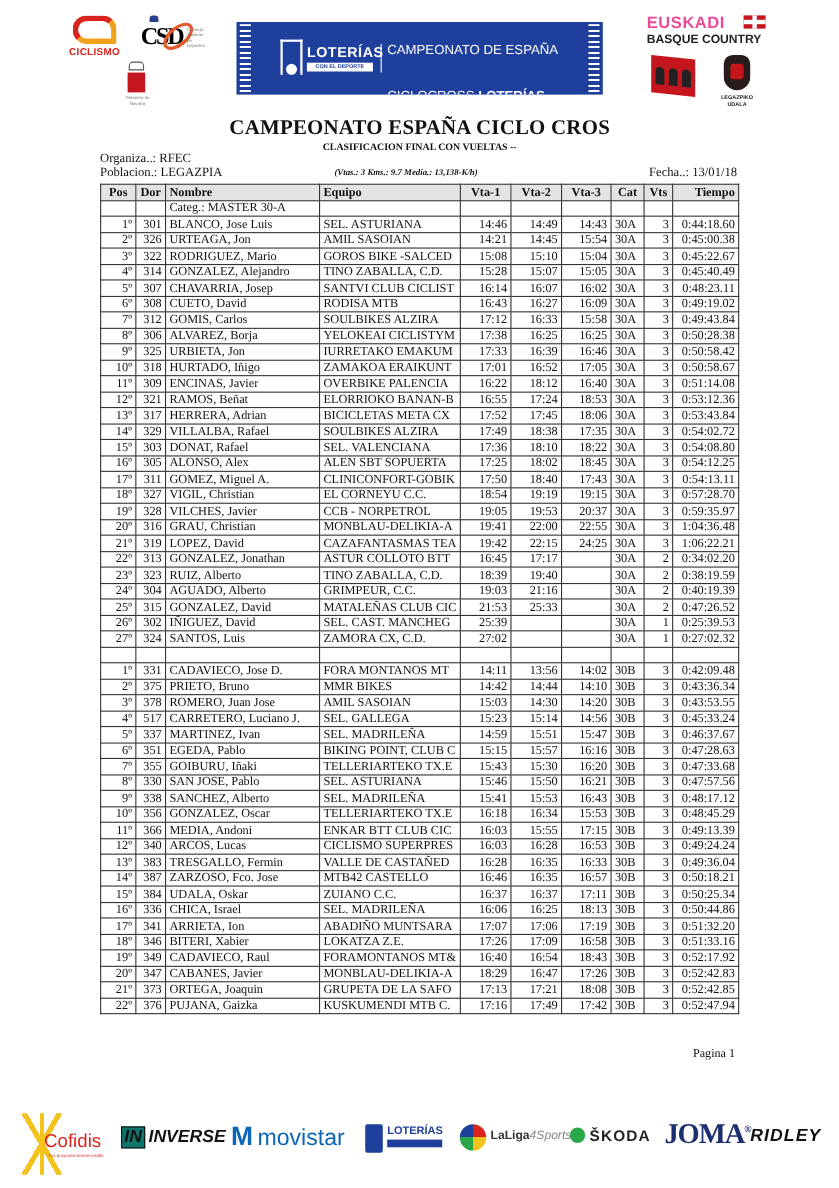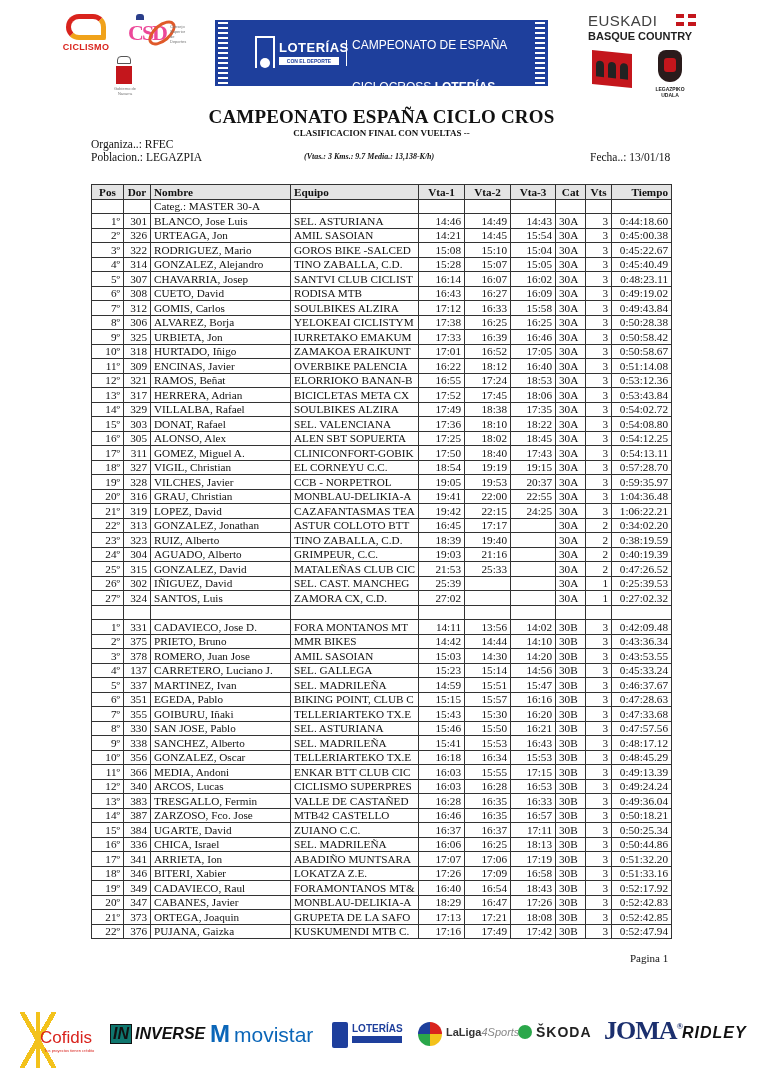--- a/index.html
+++ b/index.html
@@ -5,63 +5,63 @@
   html, body { margin:0; padding:0; background:#ffffff; }
   body { width:763px; height:1080px; position:relative; overflow:hidden; font-family:"Liberation Serif", serif; color:#111; }
   .abs { position:absolute; }
 
   
   .logo-rfec { left:60px; top:14px; width:52px; height:40px; }
   .logo-rfec .swoosh { position:absolute; left:6px; top:0; width:40px; height:26px; border-radius:20px 20px 4px 20px; border:5px solid #d9231d; border-bottom-color:#f0a21a; border-right-color:#f0a21a; box-sizing:border-box; }
   .logo-rfec .txt { position:absolute; left:0; top:28px; width:52px; text-align:center; font-family:"Liberation Sans", sans-serif; font-weight:bold; font-size:9px; color:#d9231d; letter-spacing:0.3px; }
   .logo-csd { left:124px; top:14px; width:60px; height:42px; }
   .logo-csd .crown { position:absolute; left:12px; top:0; width:8px; height:6px; background:#2a3e8a; border-radius:3px 3px 0 0; }
-  .logo-csd .txt { position:absolute; left:4px; top:6px; font-family:"Liberation Serif", serif; font-weight:bold; font-size:22px; color:#ec4899; letter-spacing:-2px; }
+  .logo-csd .txt { position:absolute; left:4px; top:6px; font-family:"Liberation Serif", serif; font-weight:bold; font-size:22px; color:#000000; letter-spacing:-2px; }
   .logo-csd .flame { position:absolute; left:22px; top:10px; width:26px; height:12px; border-radius:50%; border:3px solid #e05a2a; transform:rotate(-40deg); }
   .logo-csd .sub { position:absolute; left:46px; top:10px; width:18px; font-family:"Liberation Sans", sans-serif; font-size:4px; color:#777; line-height:5px; }
   .logo-nav { left:108px; top:56px; width:34px; height:44px; }
   .logo-nav .crest { position:absolute; left:9px; top:0; width:14px; height:8px; border:1px solid #555; border-radius:4px 4px 0 0; box-sizing:border-box; }
   .logo-nav .flag { position:absolute; left:8px; top:10px; width:16px; height:18px; background:#c4161c; }
   .logo-nav .sub { position:absolute; left:0; top:30px; width:34px; text-align:center; font-family:"Liberation Sans", sans-serif; font-size:4px; color:#777; line-height:5px; }
 
   .banner { left:215px; top:20px; width:333px; height:66px; background:#1e3f9c; overflow:hidden; }
   .banner .stripes { position:absolute; top:2px; width:10px; height:62px; background:repeating-linear-gradient(#ffffff 0 2px, #1e3f9c 2px 5px); }
   .banner .stripes.l { left:3px; } .banner .stripes.r { right:3px; }
   .banner .emblem { position:absolute; left:40px; top:16px; width:20px; height:32px; border:2px solid #fff; border-bottom:none; box-sizing:border-box; }
   .banner .emblem::after { content:""; position:absolute; left:3px; bottom:0; width:10px; height:10px; border-radius:50%; background:#fff; }
   .banner .lot { position:absolute; left:64px; top:20px; font-family:"Liberation Sans", sans-serif; font-weight:bold; font-size:13px; color:#fff; letter-spacing:0.5px; }
   .banner .cond { position:absolute; left:64px; top:37px; width:60px; height:8px; background:#fff; color:#1e3f9c; font-family:"Liberation Sans", sans-serif; font-size:5px; font-weight:bold; text-align:center; line-height:8px; }
   .banner .sep { position:absolute; left:131px; top:20px; width:1px; height:26px; background:#fff; }
   .banner .t1 { position:absolute; left:137px; top:18px; font-family:"Liberation Sans", sans-serif; font-size:12px; color:#fff; }
   .banner .t2 { position:absolute; left:137px; top:33px; font-family:"Liberation Sans", sans-serif; font-size:12px; color:#fff;margin-top:27px; }
   .banner .t2 b { font-weight:bold; }
 
   .logo-euskadi { left:588px; top:12px; width:112px; height:90px; }
-  .logo-euskadi .e1 { position:absolute; left:0; top:0; font-family:"Liberation Sans", sans-serif; font-weight:normal; font-size:15px; color:#404040; letter-spacing:0.5px; }
+  .logo-euskadi .e1 { position:absolute; left:0; top:0; font-family:"Liberation Sans", sans-serif; font-weight:bold; font-size:15px; color:#ec4899; letter-spacing:0.5px; }
   .logo-euskadi .ikur { position:absolute; left:88px; top:2px; width:20px; height:12px; background:#c4161c; }
   .logo-euskadi .ikur::before { content:""; position:absolute; left:8px; top:0; width:4px; height:12px; background:#fff; }
   .logo-euskadi .ikur::after { content:""; position:absolute; left:0; top:4px; width:20px; height:4px; background:#fff; }
   .logo-euskadi .e2 { position:absolute; left:0; top:18px; font-family:"Liberation Sans", sans-serif; font-weight:bold; font-size:11px; color:#222; }
   .logo-euskadi .flag2 { position:absolute; left:4px; top:40px; width:40px; height:34px; background:#c4161c; transform:skewY(6deg); }
   .logo-euskadi .flag2 span { position:absolute; top:10px; width:8px; height:16px; background:#222; border-radius:4px 4px 0 0; }
   .logo-euskadi .shield { position:absolute; left:70px; top:38px; width:24px; height:32px; background:#2a1b1b; border-radius:8px 8px 12px 12px; }
   .logo-euskadi .shield::after { content:""; position:absolute; left:6px; top:8px; width:12px; height:14px; background:#c4161c; border-radius:3px; }
   .logo-euskadi .lg { position:absolute; left:64px; top:74px; width:36px; text-align:center; font-family:"Liberation Sans", sans-serif; font-weight:bold; font-size:5px; color:#222; line-height:6px; }
 
   
   .title { left:0; width:763px; top:106px; text-align:center; font-family:"Liberation Serif", serif; font-weight:bold; font-size:19px; letter-spacing:0.2px; }
   .subtitle { left:0; width:763px; top:128px; text-align:center; font-family:"Liberation Serif", serif; font-weight:bold; font-size:9px; }
   .meta { font-family:"Liberation Serif", serif; font-size:11.5px; }
   .organiza { left:91px; top:138px; }
   .poblacion { left:91px; top:151px; }
   .race-info { left:304px; top:152px; font-size:8px; font-style:italic; font-weight:bold; }
   .fecha { left:590px; top:151px; }
 
   
-  table.results { position:absolute; left:91px; top:184px; width:580px; border-collapse:collapse; font-family:"Liberation Serif", serif; font-size:11.2px; table-layout:fixed; }
+  table.results { position:absolute; left:91px; top:167px; width:580px; border-collapse:collapse; font-family:"Liberation Serif", serif; font-size:11.2px; table-layout:fixed; }
   table.results th, table.results td { border:1px solid #333; height:13.5px; padding:0 3px; white-space:nowrap; overflow:hidden; line-height:12.5px; }
   table.results th { background:#e4e4e4; font-weight:bold; font-size:11.2px; }
   table.results th.l { text-align:left; }
   table.results td.r, table.results th.r { text-align:right; }
   table.results td.c, table.results th.c { text-align:center; }
   table.results td.cat { text-align:left; padding-left:3px; }
 
   .pagina { left:630px; top:952px; font-family:"Liberation Serif", serif; font-size:11px; }
 
   
@@ -549,21 +549,21 @@
         <td>AMIL SASOIAN</td>
         <td class="r">15:03</td>
         <td class="r">14:30</td>
         <td class="r">14:20</td>
         <td class="cat">30B</td>
         <td class="r">3</td>
         <td class="r">0:43:53.55</td>
       </tr>
       <tr>
         <td class="r">4º</td>
-        <td class="r">137</td>
+        <td class="r">517</td>
         <td>CARRETERO, Luciano J.</td>
         <td>SEL. GALLEGA</td>
         <td class="r">15:23</td>
         <td class="r">15:14</td>
         <td class="r">14:56</td>
         <td class="cat">30B</td>
         <td class="r">3</td>
         <td class="r">0:45:33.24</td>
       </tr>
       <tr>
@@ -682,21 +682,21 @@
         <td class="r">16:46</td>
         <td class="r">16:35</td>
         <td class="r">16:57</td>
         <td class="cat">30B</td>
         <td class="r">3</td>
         <td class="r">0:50:18.21</td>
       </tr>
       <tr>
         <td class="r">15º</td>
         <td class="r">384</td>
-        <td>UGARTE, David</td>
+        <td>UDALA, Oskar</td>
         <td>ZUIANO C.C.</td>
         <td class="r">16:37</td>
         <td class="r">16:37</td>
         <td class="r">17:11</td>
         <td class="cat">30B</td>
         <td class="r">3</td>
         <td class="r">0:50:25.34</td>
       </tr>
       <tr>
         <td class="r">16º</td>

